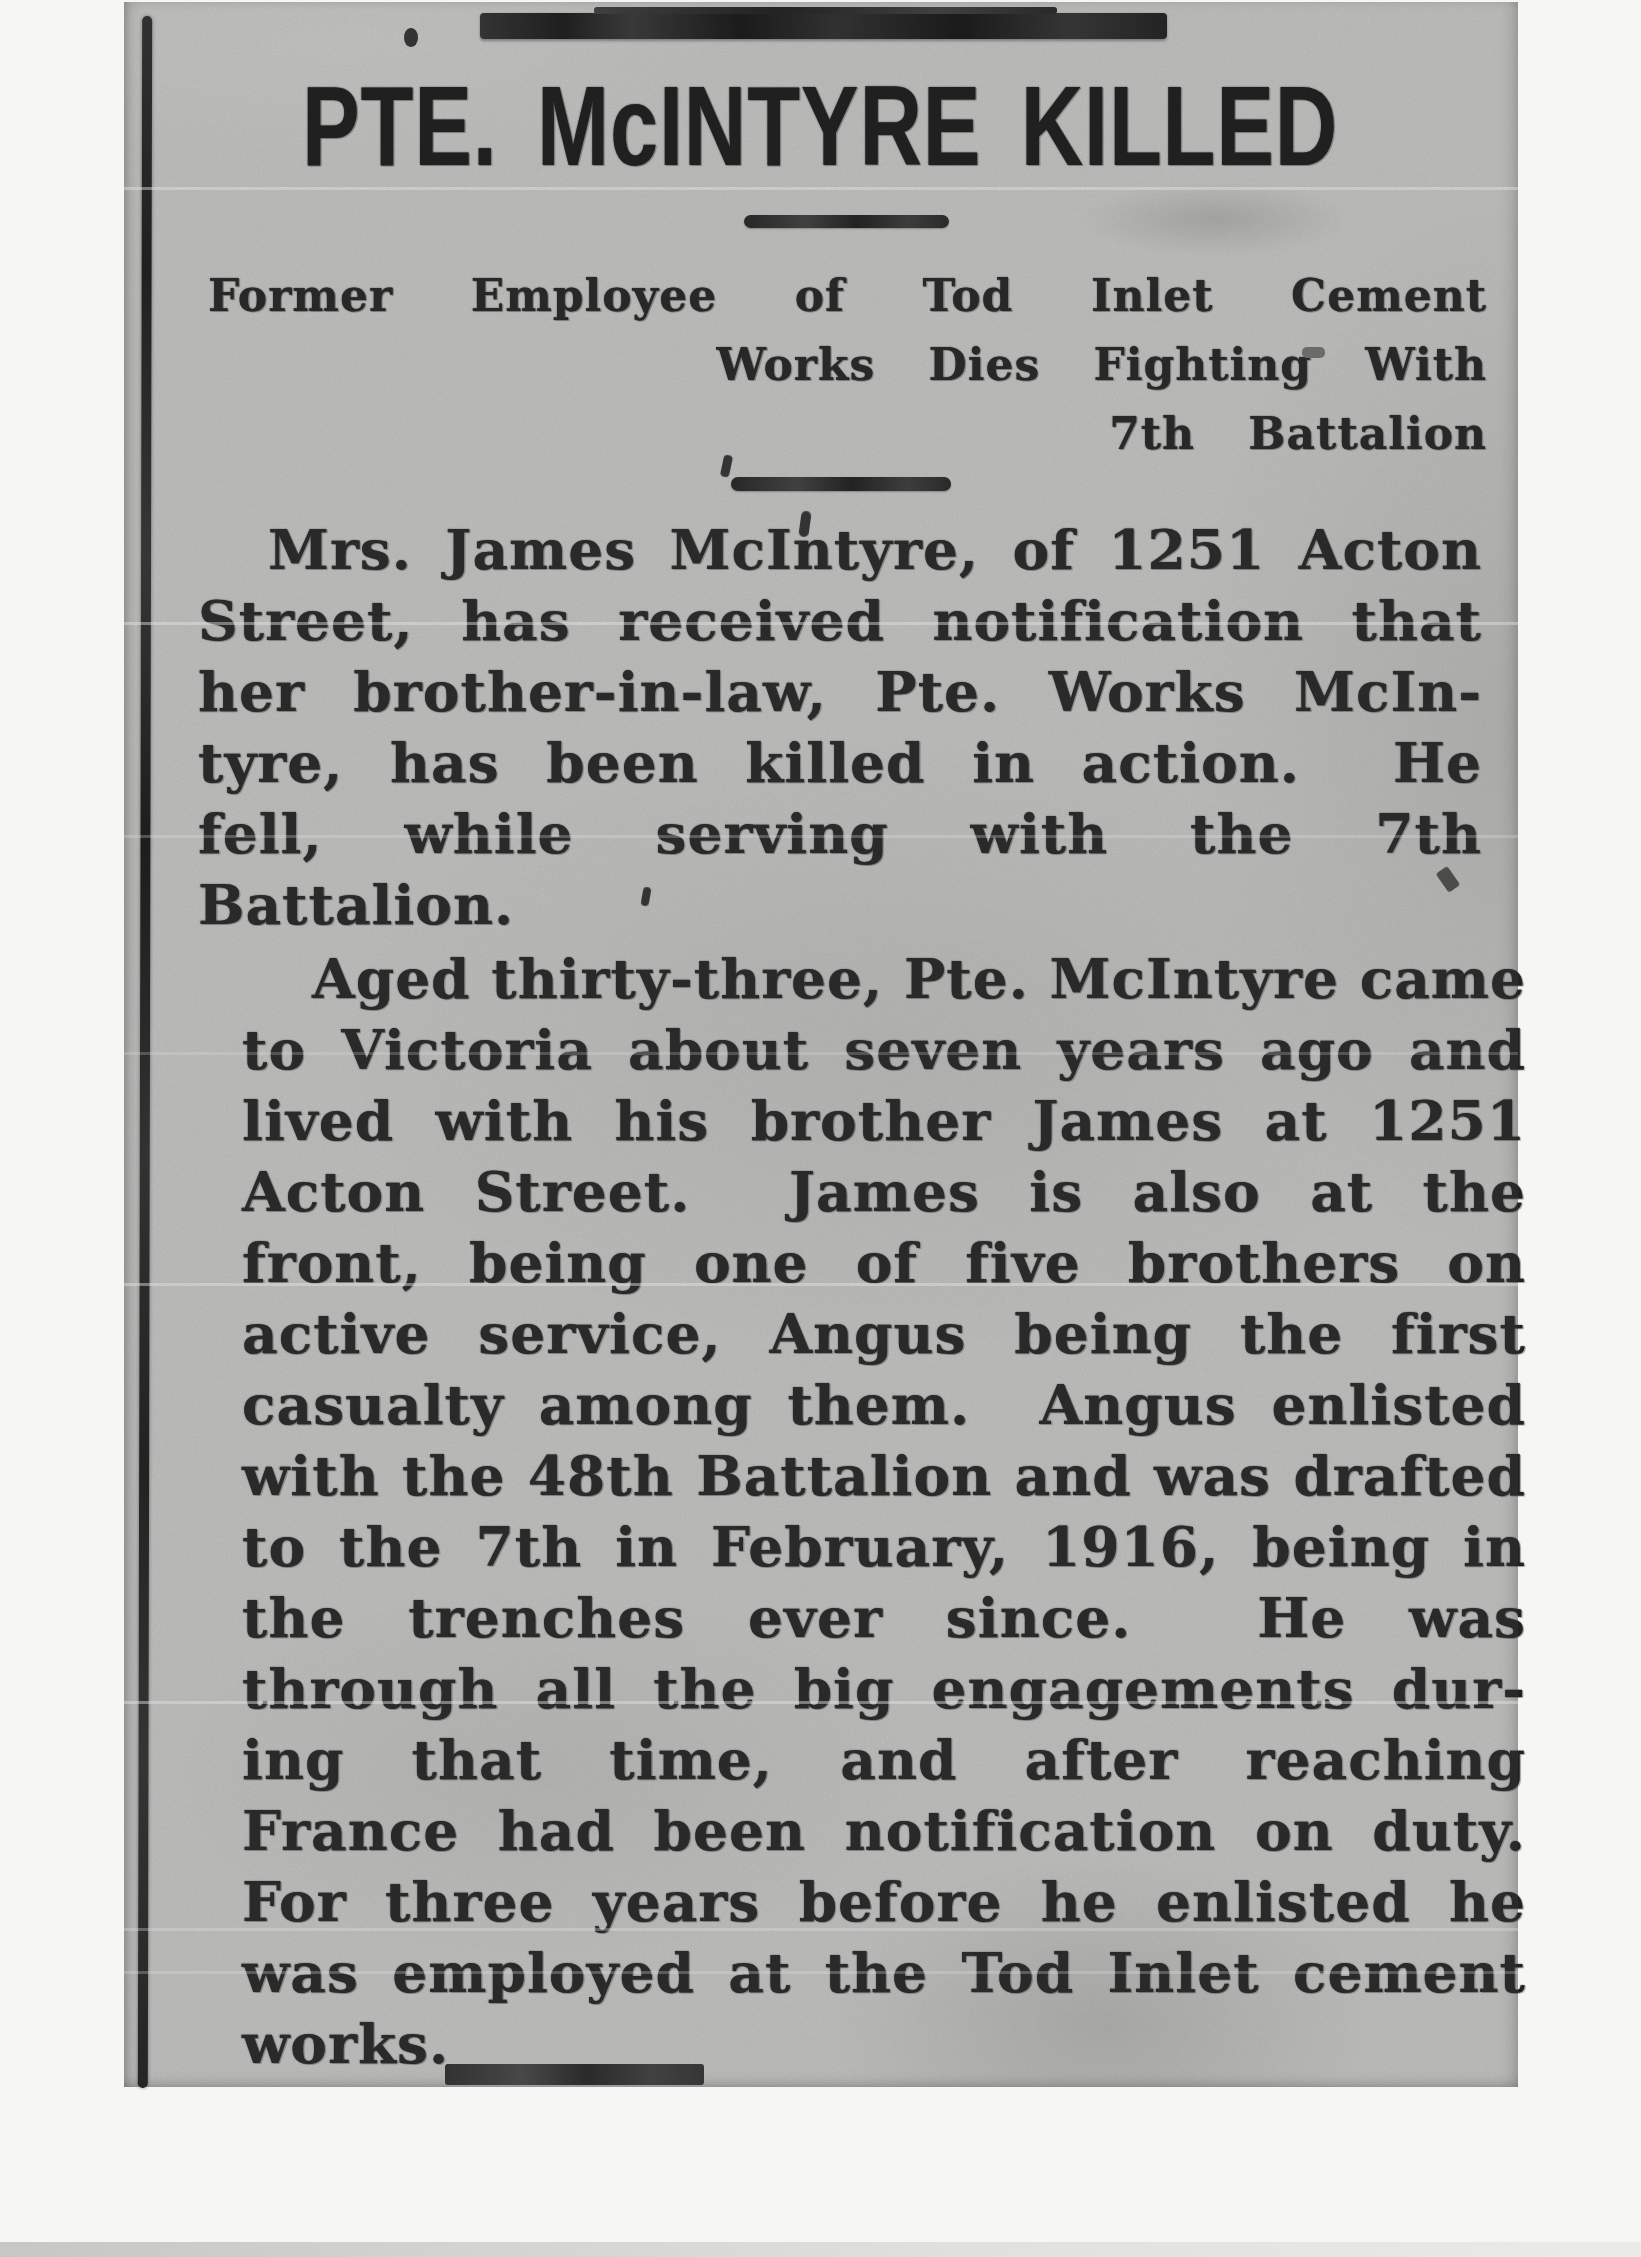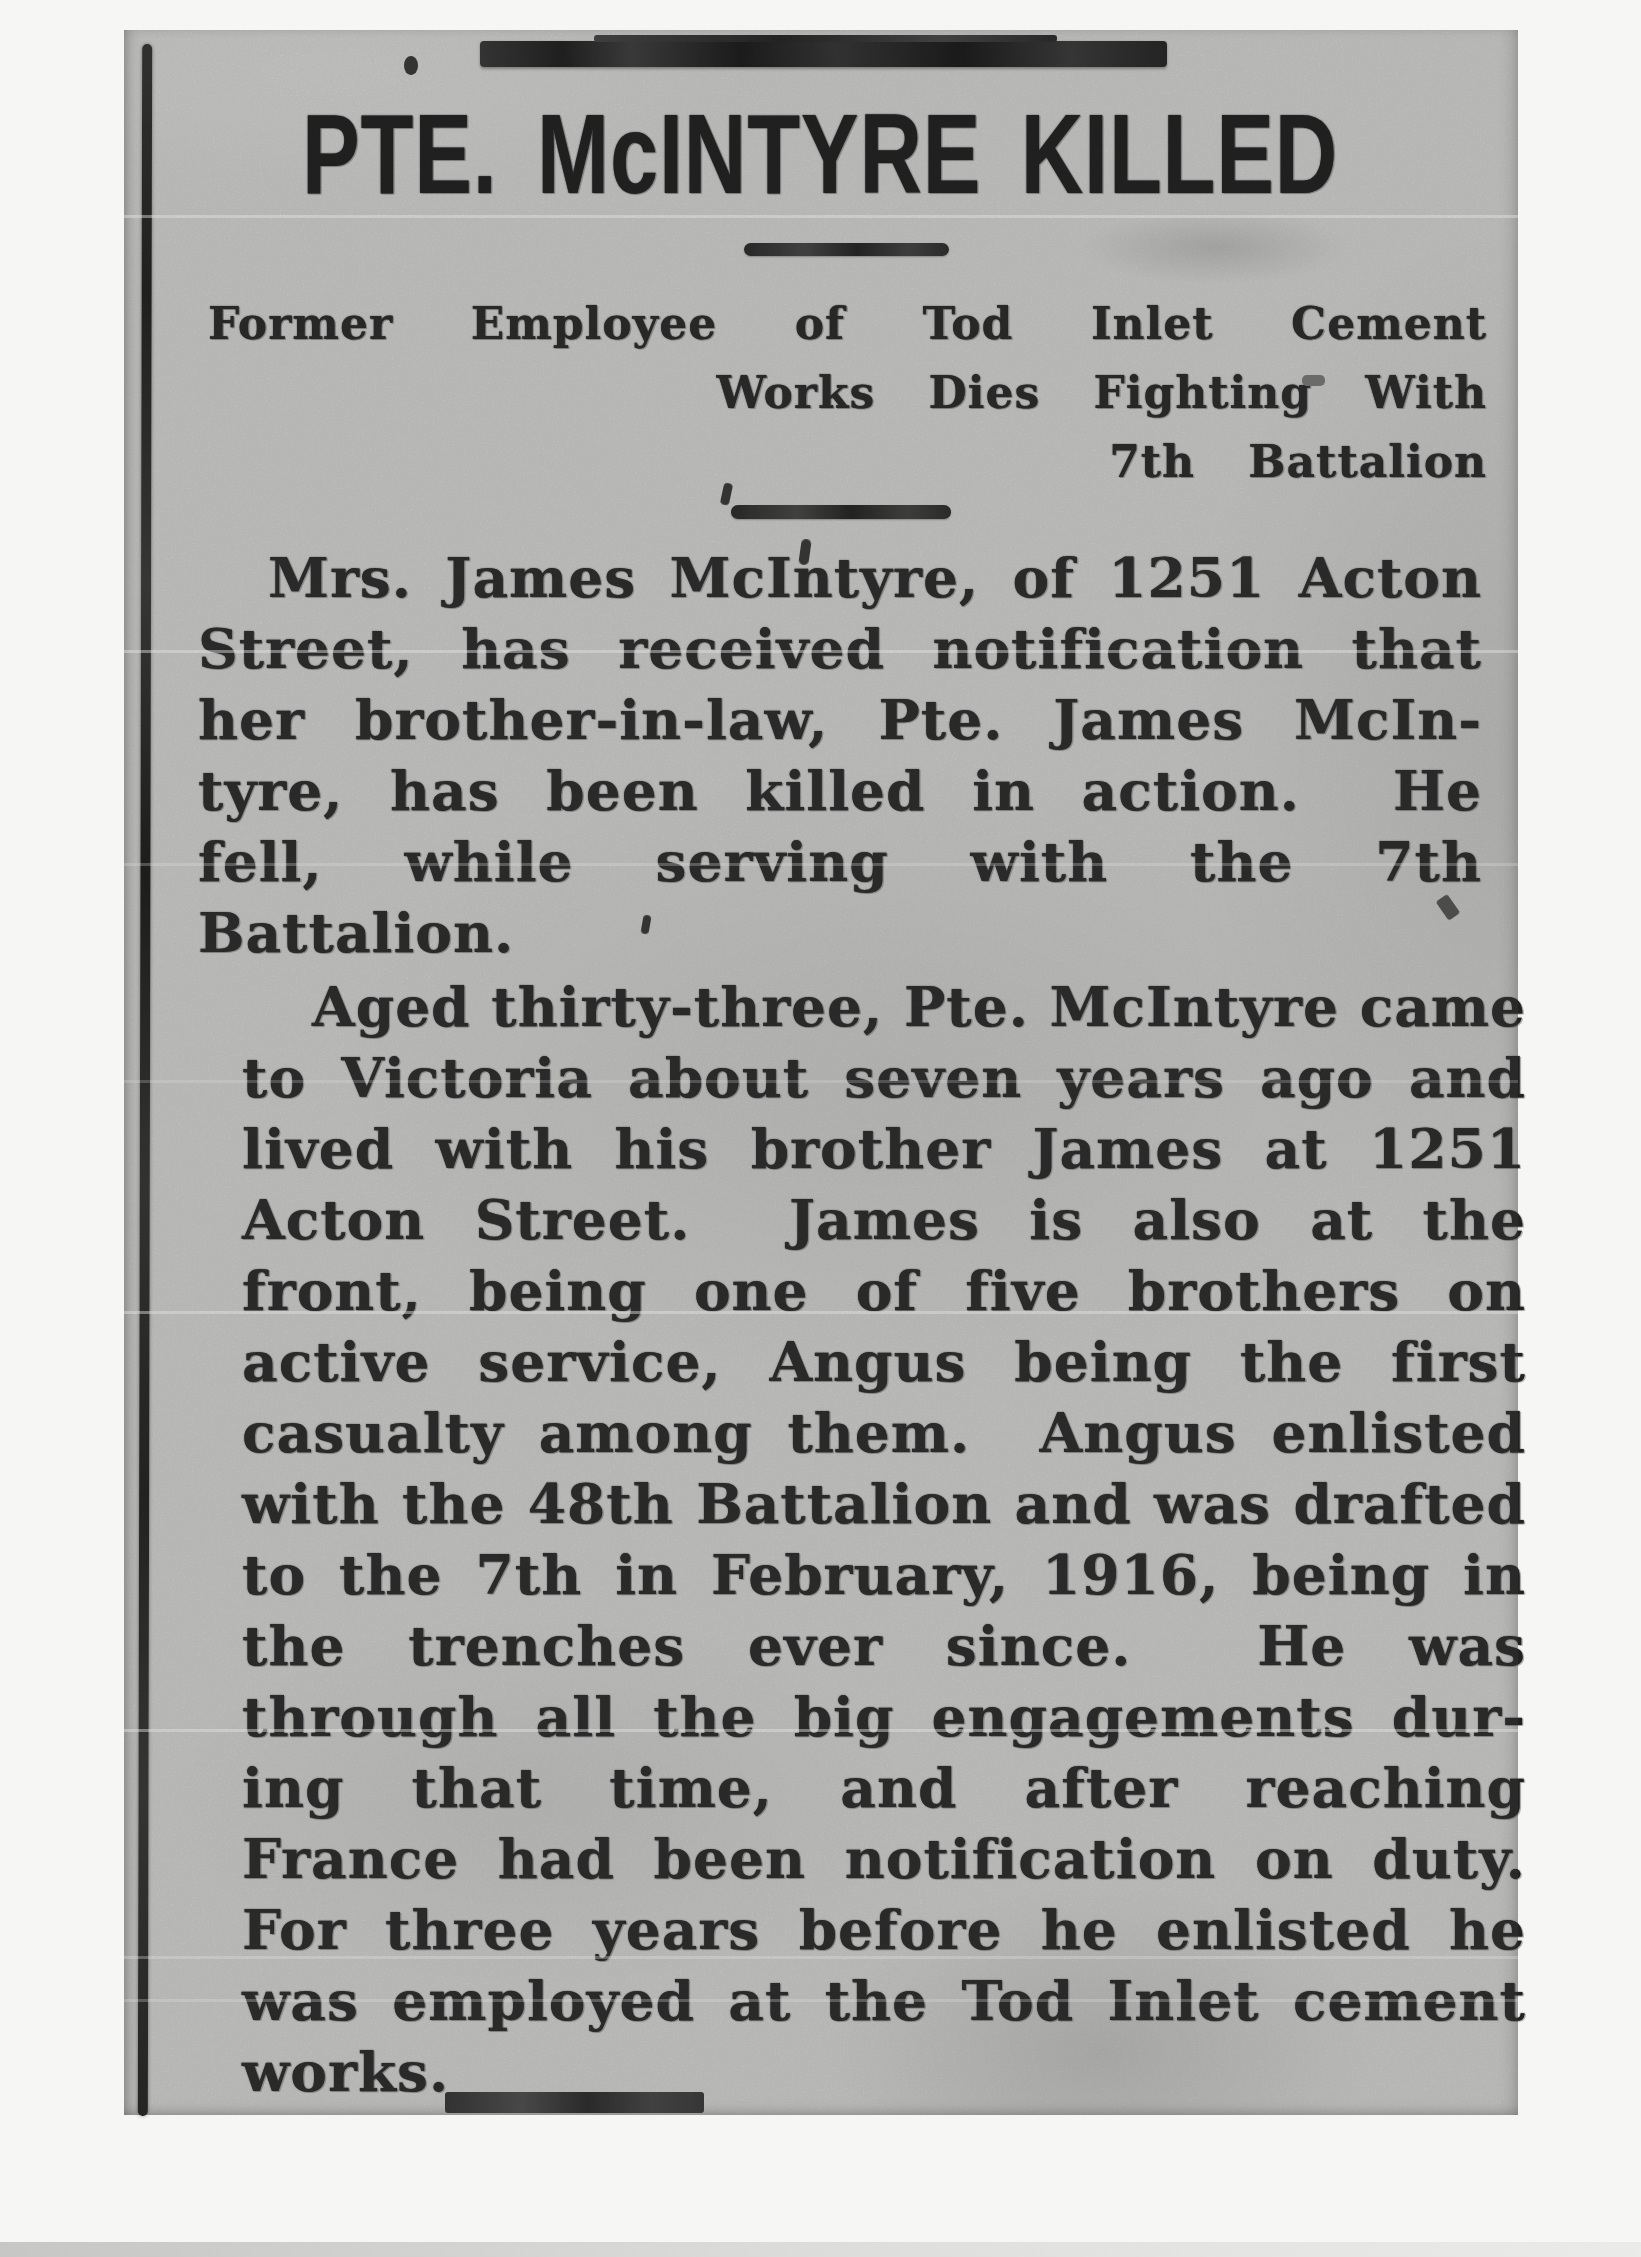--- a/index.html
+++ b/index.html
@@ -1,19 +1,19 @@
 <!DOCTYPE html>
 <html><head>
 <meta charset="utf-8">
 <style>
   html,body{margin:0;padding:0;background:#e9e9e7;}
   #page{position:relative;width:1641px;height:2257px;background:#f6f6f4;overflow:hidden;
         font-family:"DejaVu Serif", serif;}
   
-  #clip{position:absolute;left:124px;top:30px;width:1394px;height:2085px;
+  #clip{position:absolute;left:124px;top:2px;width:1394px;height:2085px;
     background:
       radial-gradient(193px 53px at 1091px 217px, rgba(40,40,40,.16), transparent 70%),
       radial-gradient(676px 193px at 15% 2%, rgba(255,255,255,.10), transparent 60%),
       radial-gradient(869px 483px at 55% 50%, rgba(0,0,0,.05), transparent 65%),
       radial-gradient(483px 772px at 100% 35%, rgba(0,0,0,.08), transparent 70%),
       radial-gradient(579px 290px at 30% 85%, rgba(0,0,0,.05), transparent 65%),
       radial-gradient(386px 241px at 70% 97%, rgba(0,0,0,.10), transparent 70%),
       #c9c9c7;
     box-shadow: inset 9.7px 0 15.4px -9.7px rgba(0,0,0,.4),
                 inset -11.6px 0 19.3px -11.6px rgba(0,0,0,.3),
@@ -88,21 +88,21 @@
       <div class="sub-j">Former Employee of Tod Inlet Cement</div>
       <div class="sub-c">Works Dies Fighting With</div>
       <div class="sub-c">7th Battalion</div>
     </div>
 
     <div id="rule2" class="rule"></div>
 
     <div id="para1" class="para txt">
       <div class="bl ind">Mrs. James McIntyre, of 1251 Acton</div>
       <div class="bl">Street, has received notification that</div>
-      <div class="bl">her brother-in-law, Pte. James McIn-</div>
+      <div class="bl">her brother-in-law, Pte. Works McIn-</div>
       <div class="bl">tyre, has been killed in action.&nbsp; He</div>
       <div class="bl">fell, while serving with the 7th</div>
       <div class="bl last">Battalion.</div>
     </div>
 
     <div id="para2" class="para txt">
       <div class="bl ind">Aged thirty-three, Pte. McIntyre came</div>
       <div class="bl">to Victoria about seven years ago and</div>
       <div class="bl">lived with his brother James at 1251</div>
       <div class="bl">Acton Street.&nbsp; James is also at the</div>

